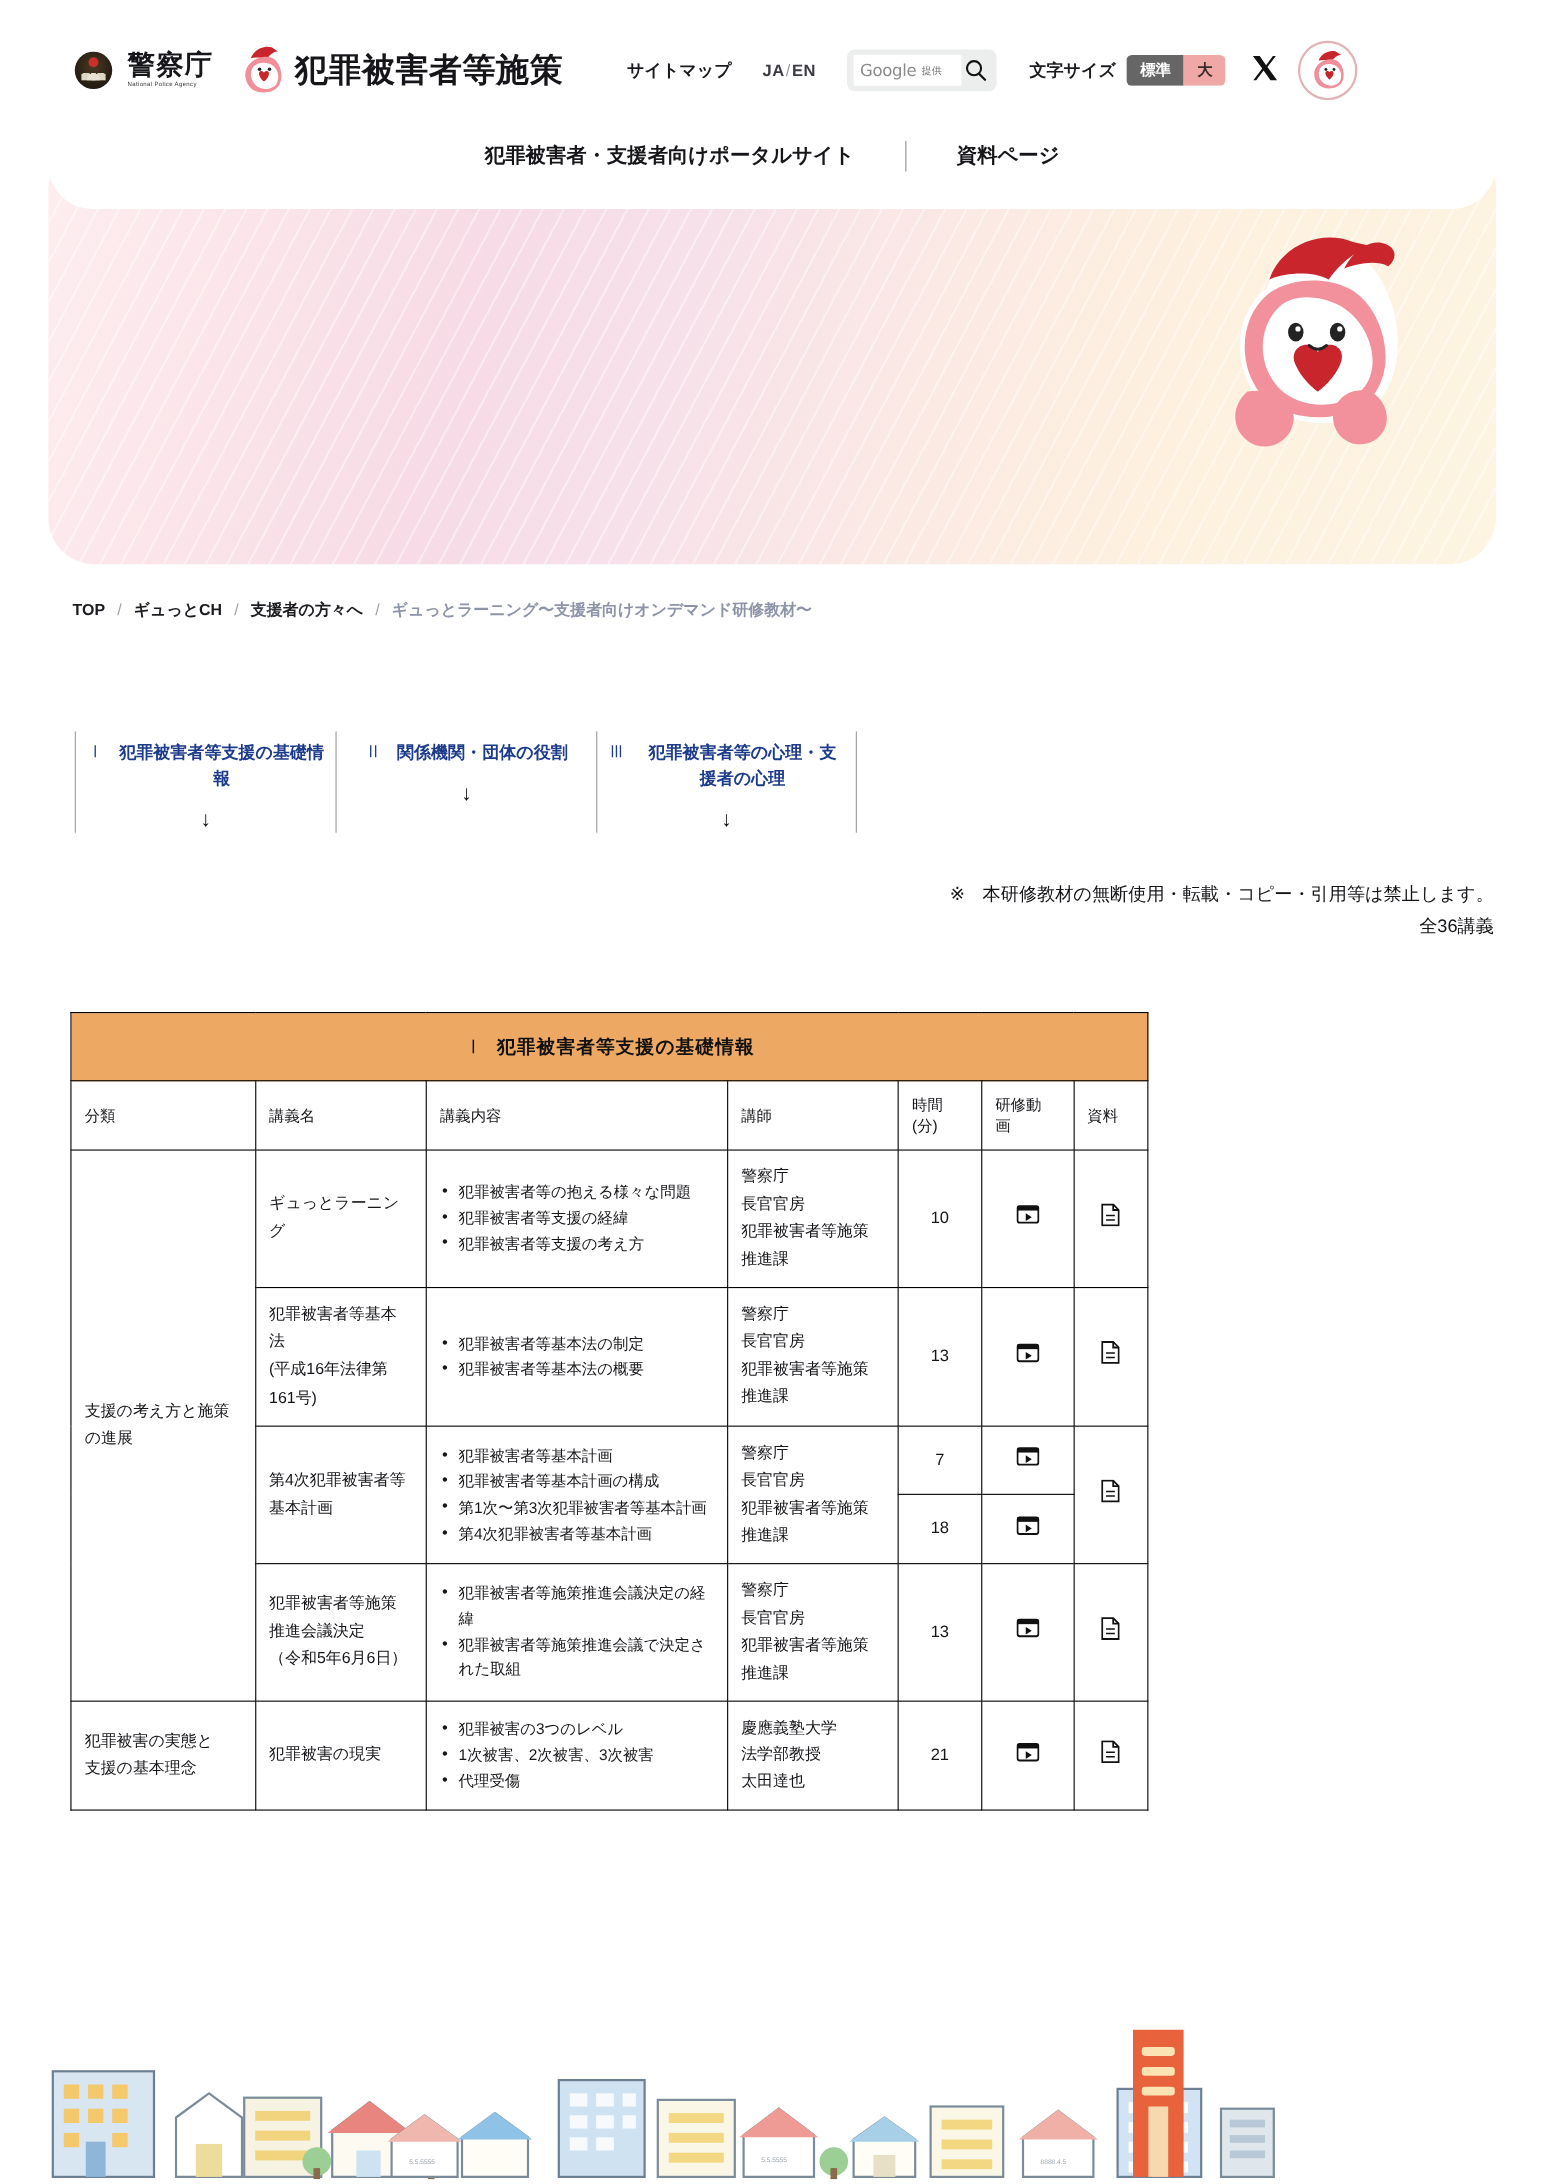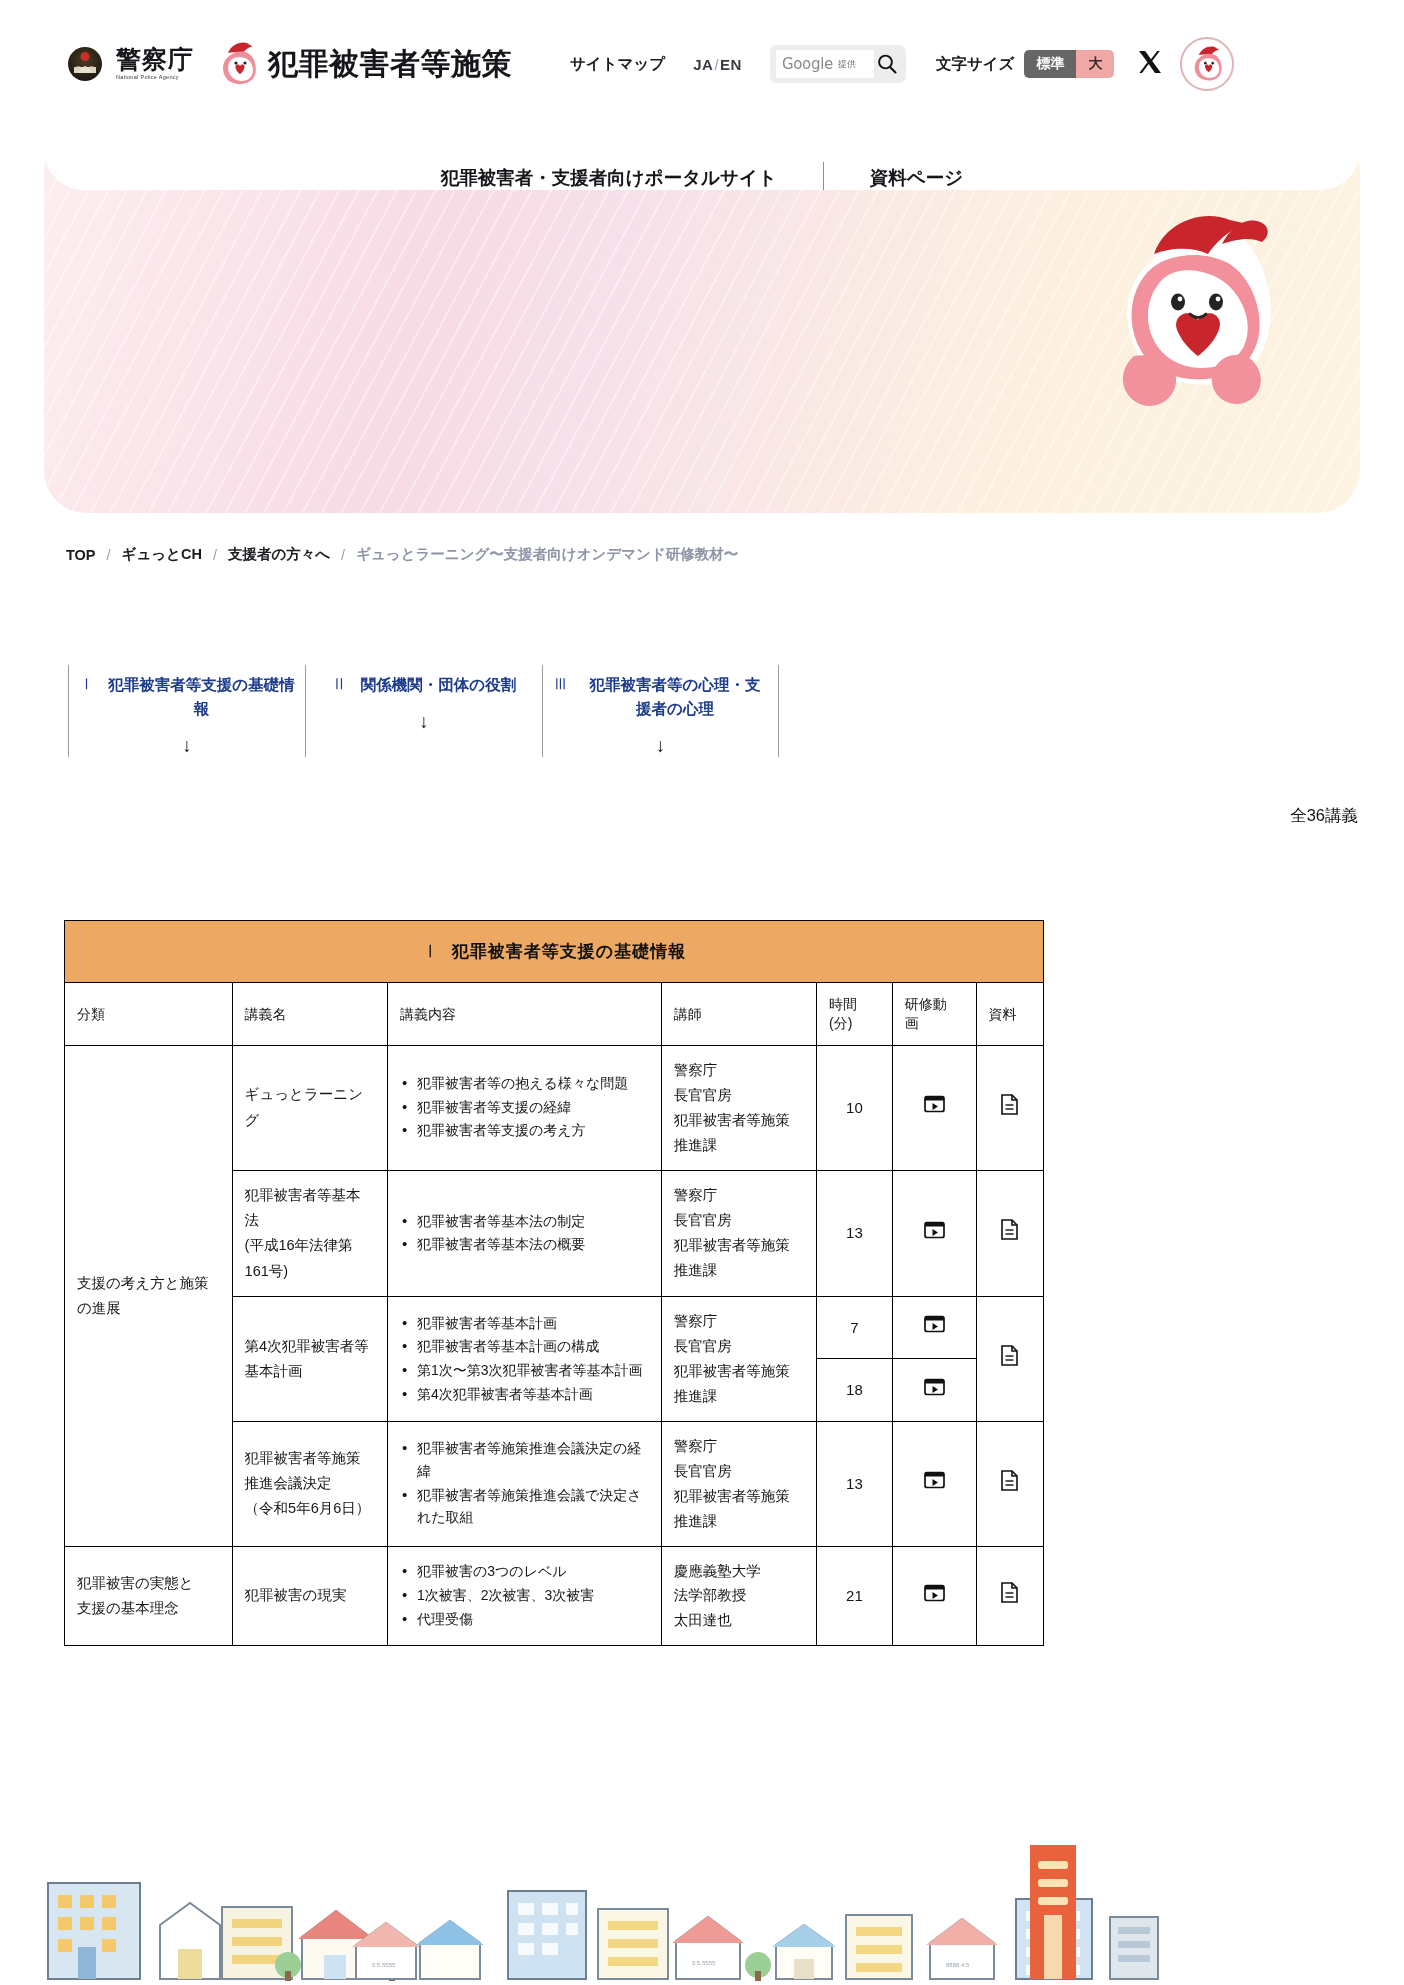--- a/index.html
+++ b/index.html
@@ -101,21 +101,21 @@
   }
   .hero::before{
     content:""; position:absolute; inset:0;
     background: repeating-linear-gradient(118deg, rgba(255,255,255,.55) 0 2px, rgba(255,255,255,0) 2px 17px);
     opacity:.75;
   }
   .hero-nav {
     position: absolute; top: 0; left: 0; right: 0; height: 62px;
     background: #fff;
     border-radius: 0 0 40px 40px;
-    display: flex; align-items: flex-end; justify-content: center; gap: 0;
+    display: flex; align-items: flex-start; justify-content: center; gap: 0;
     z-index: 3;
   }
   .hero-nav-item { font-size: 18.5px; font-weight: 700; color: #15151a; padding: 0 46px; }
   .hero-nav-divider { width: 1px; height: 28px; background: #8e8e93; }
 
   .hero-title {
     position: absolute; left: 86px; top: 148px;
     font-size: 62px; font-weight: 700;
     letter-spacing: 10px; color: #17161a; z-index: 4;
     font-family: "DejaVu Sans", sans-serif;
@@ -313,20 +313,23 @@
   <div class="secnav-col">
     <div class="secnav-label">
       <span class="secnav-num">Ⅲ</span>
       <span class="secnav-text">犯罪被害者等の心理・支援者の心理</span>
     </div>
     <div class="secnav-arrow">↓</div>
   </div>
 </div>
 
 <div class="note">
+  <div>
+    <span class="star">※</span><span>本研修教材の無断使用・転載・コピー・引用等は禁止します。</span>
+  </div>
   <div class="note-total">全36講義</div>
 </div>
 
 <div class="tbl-wrap">
 <table class="lect">
   <colgroup>
     <col style="width:164px">
         <col style="width:152px">
         <col style="width:268px">
     <col style="width:152px">

